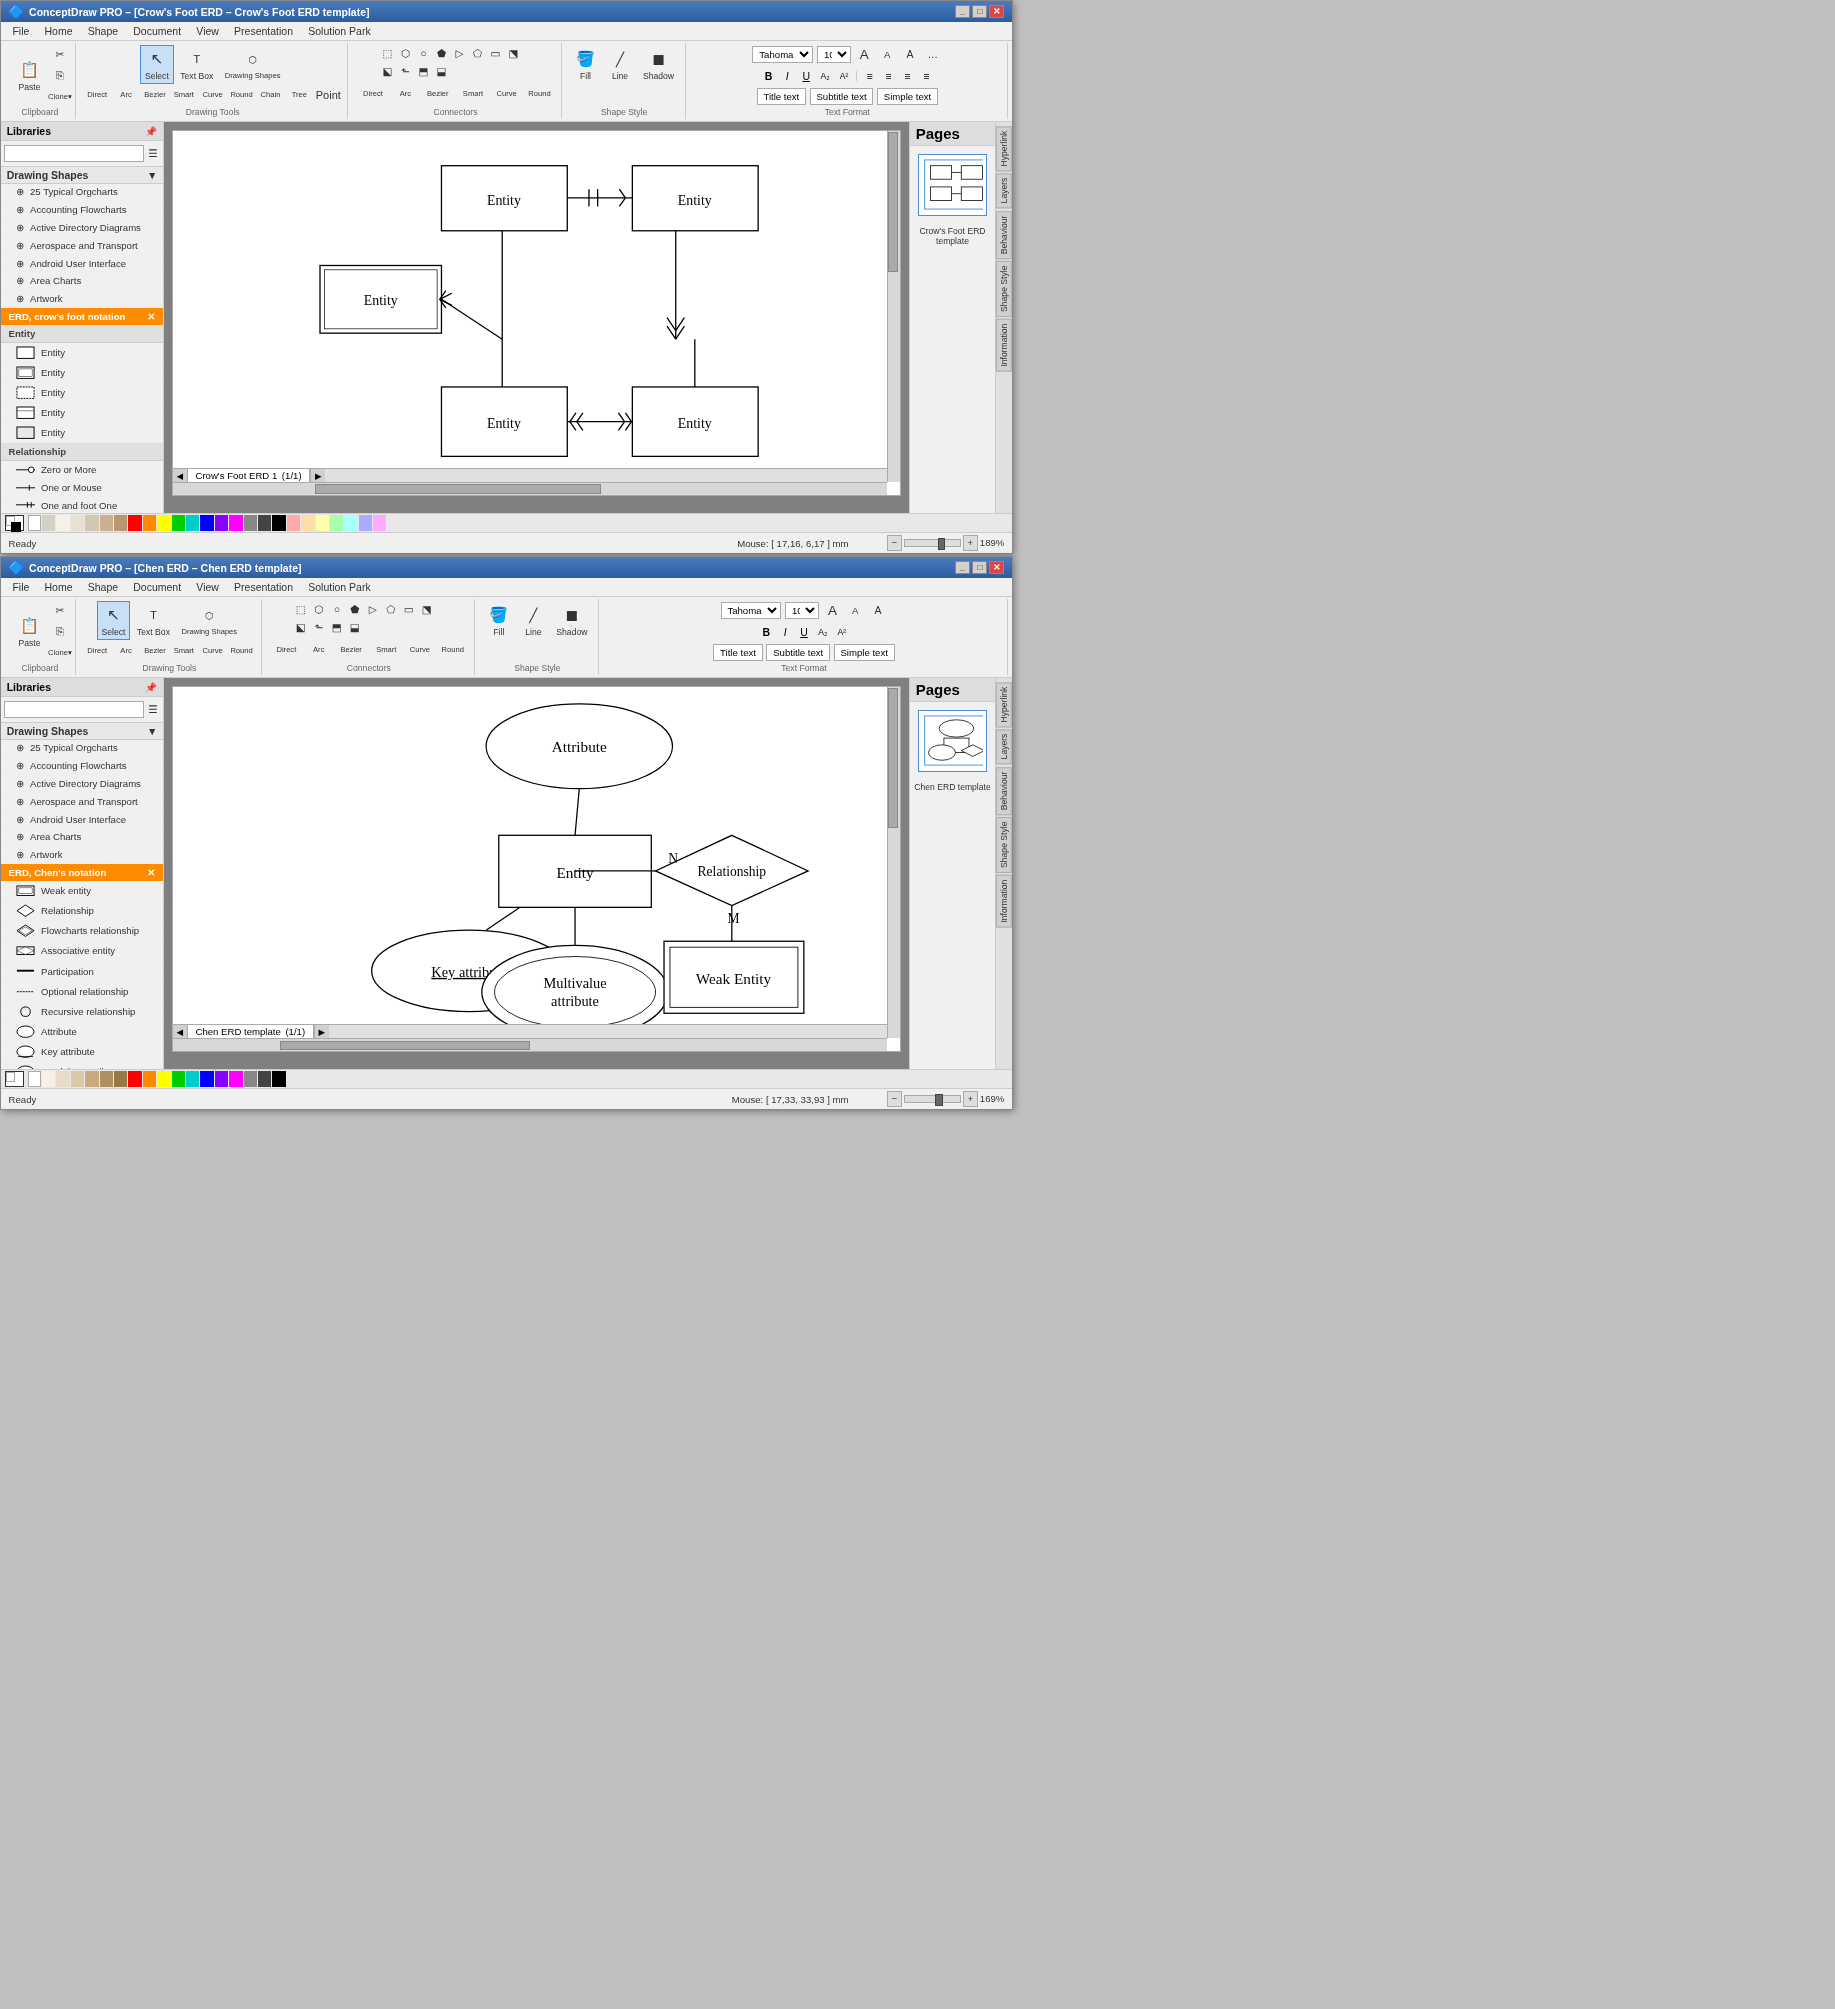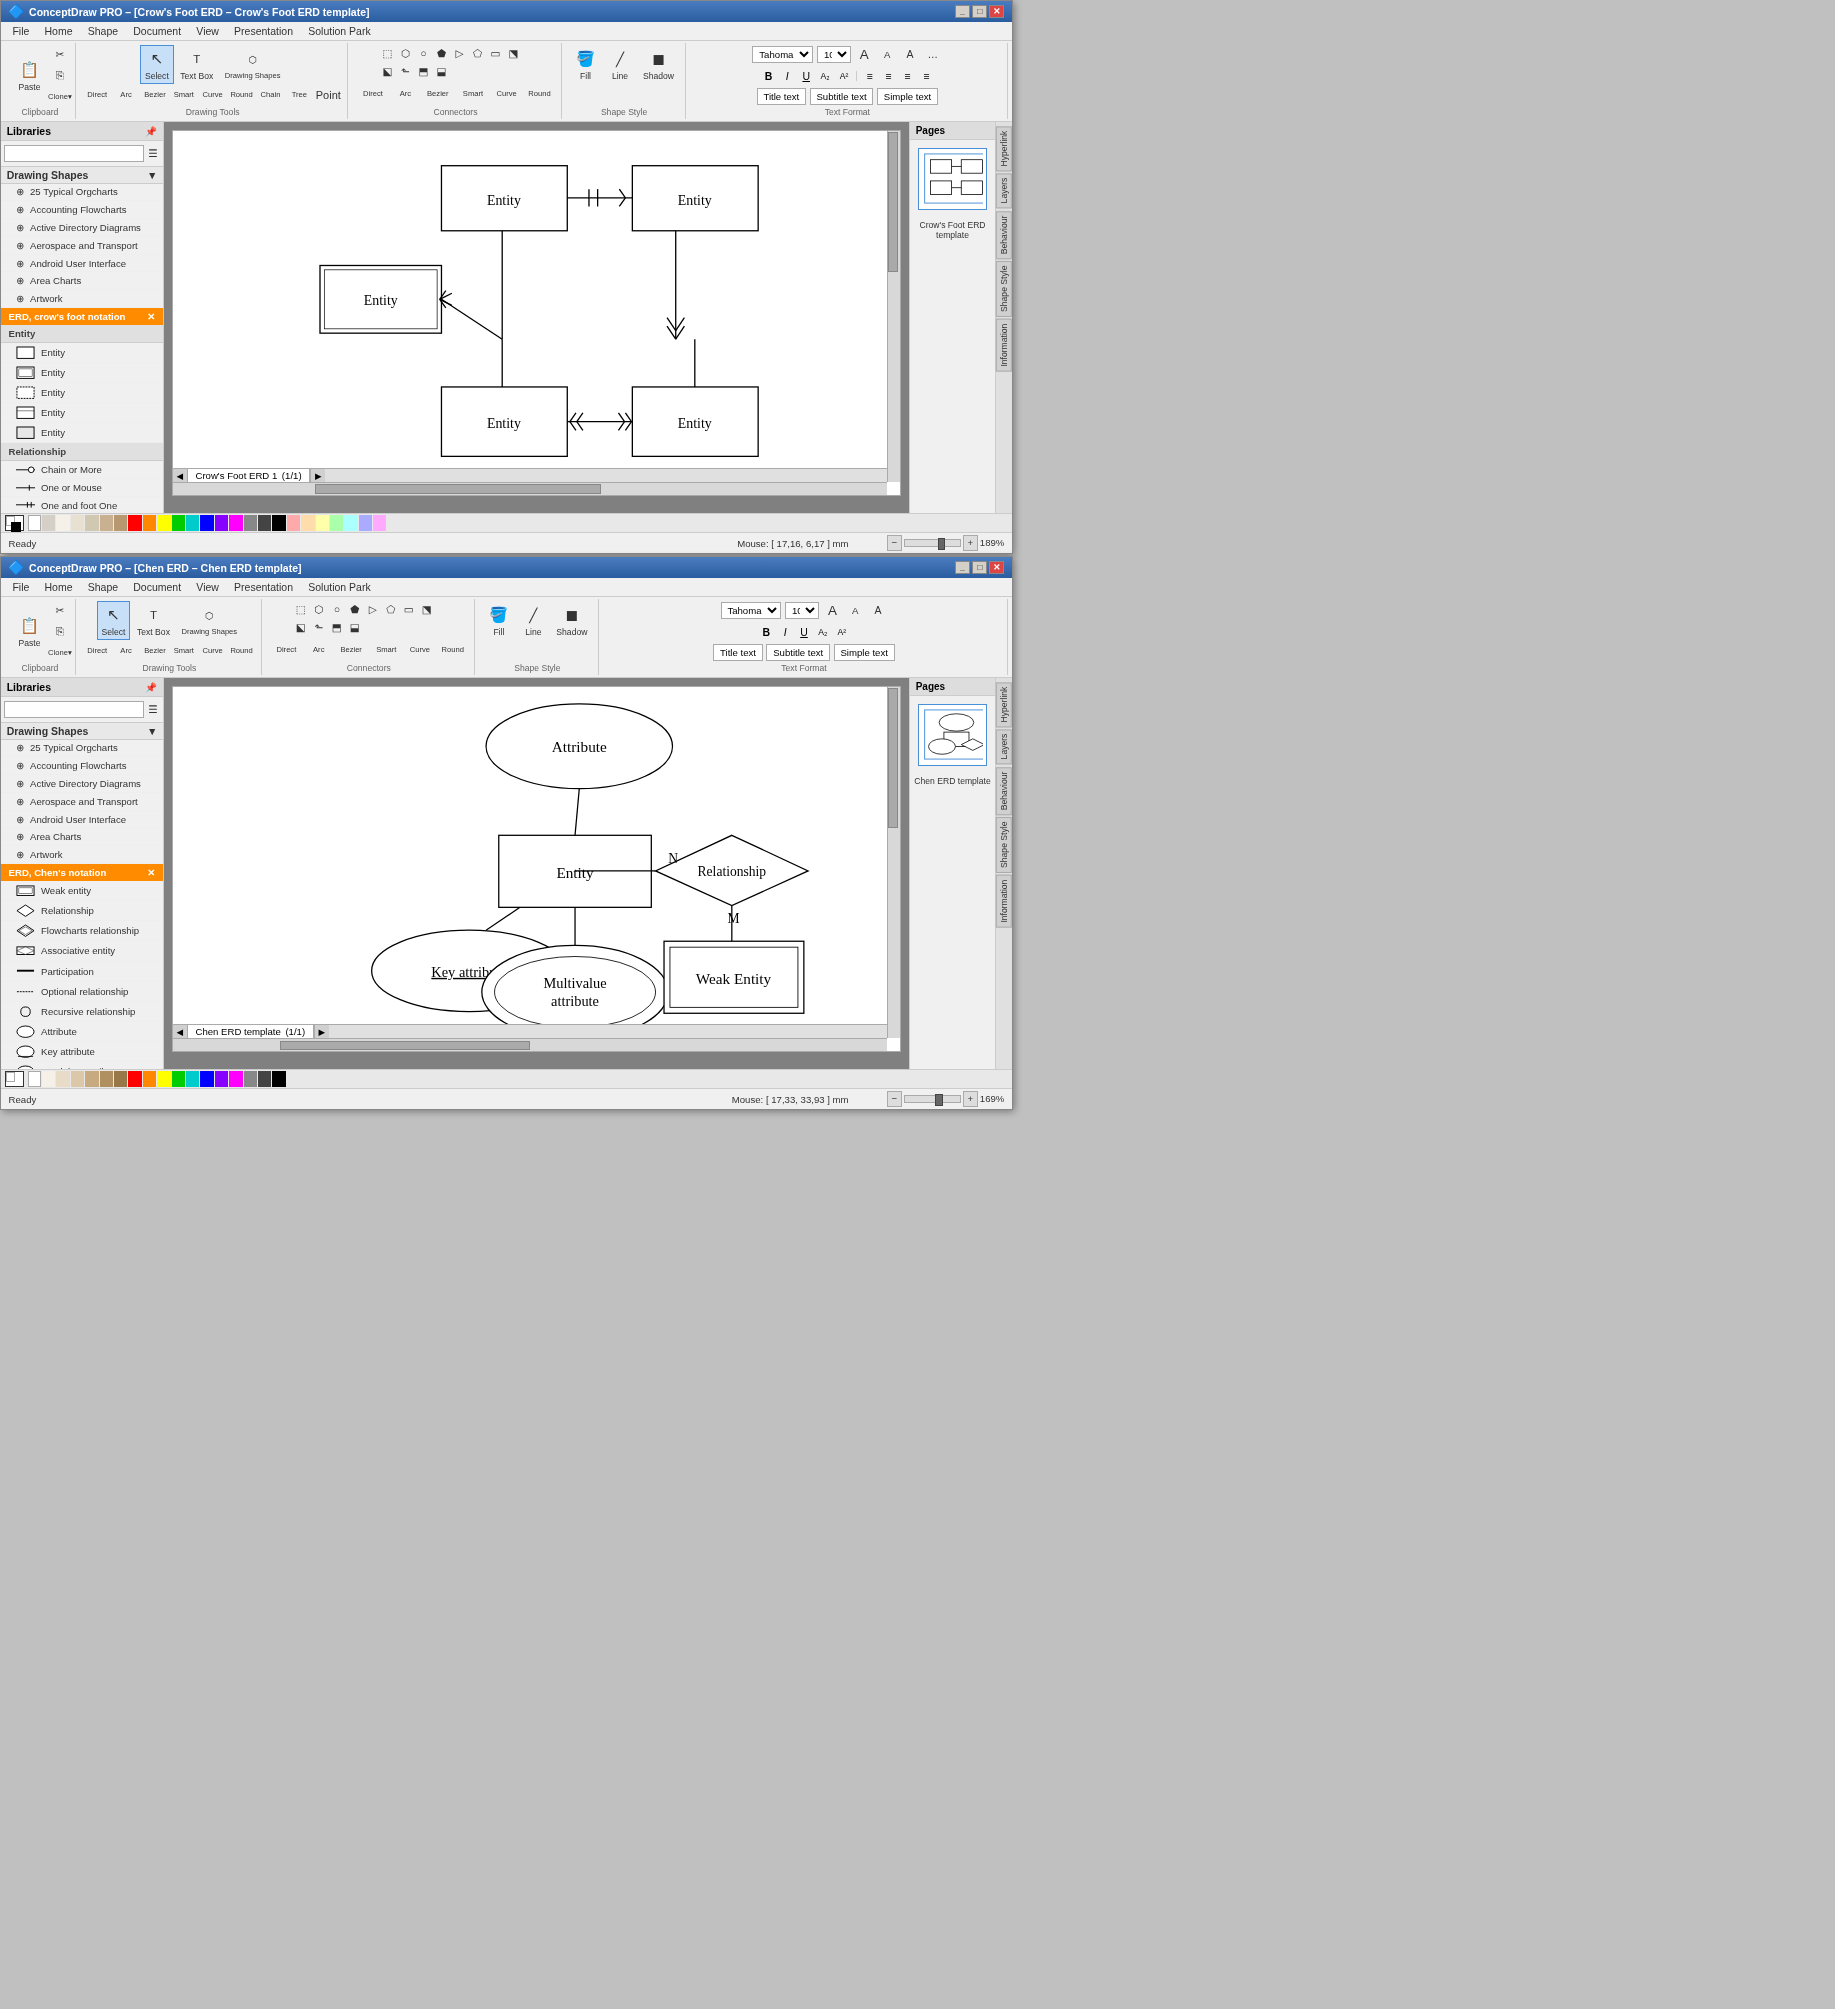--- a/index.html
+++ b/index.html
@@ -239,21 +239,21 @@
       background: #f0f0f0;
       border-left: 1px solid #ccc;
       display: flex;
       flex-direction: column;
     }
 
     .pages-header {
       background: #ddd;
       padding: 2.9px 5.7px;
       font-weight: bold;
-      font-size: 10px;
+      font-size: 15px;
       border-bottom: 1px solid #ccc;
     }
 
     .page-thumbnail {
       margin: 7.6px;
       border: 1.9px solid #4a90d9;
       background: white;
       display: flex;
       align-items: center;
       justify-content: center;
@@ -625,21 +625,21 @@
             </svg>
           <span>Entity</span>
         </div>
 
         <div class="sidebar-category">Relationship</div>
         <div class="sidebar-item">
           <svg width="19" height="9.6" viewBox="0 0 20 10">
               <line x1="0" y1="5" x2="20" y2="5" stroke="black" stroke-width="1"></line>
               <circle cx="16" cy="5" r="3" fill="white" stroke="black"></circle>
             </svg>
-          <span>Chain or More</span>
+          <span>Zero or More</span>
         </div>
         <div class="sidebar-item">
           <svg width="19" height="9.6" viewBox="0 0 20 10">
               <line x1="0" y1="5" x2="20" y2="5" stroke="black" stroke-width="1"></line>
               <line x1="14" y1="2" x2="14" y2="8" stroke="black" stroke-width="1"></line>
             </svg>
           <span>One or Mouse</span>
         </div>
         <div class="sidebar-item">
           <svg width="19" height="9.6" viewBox="0 0 20 10">

